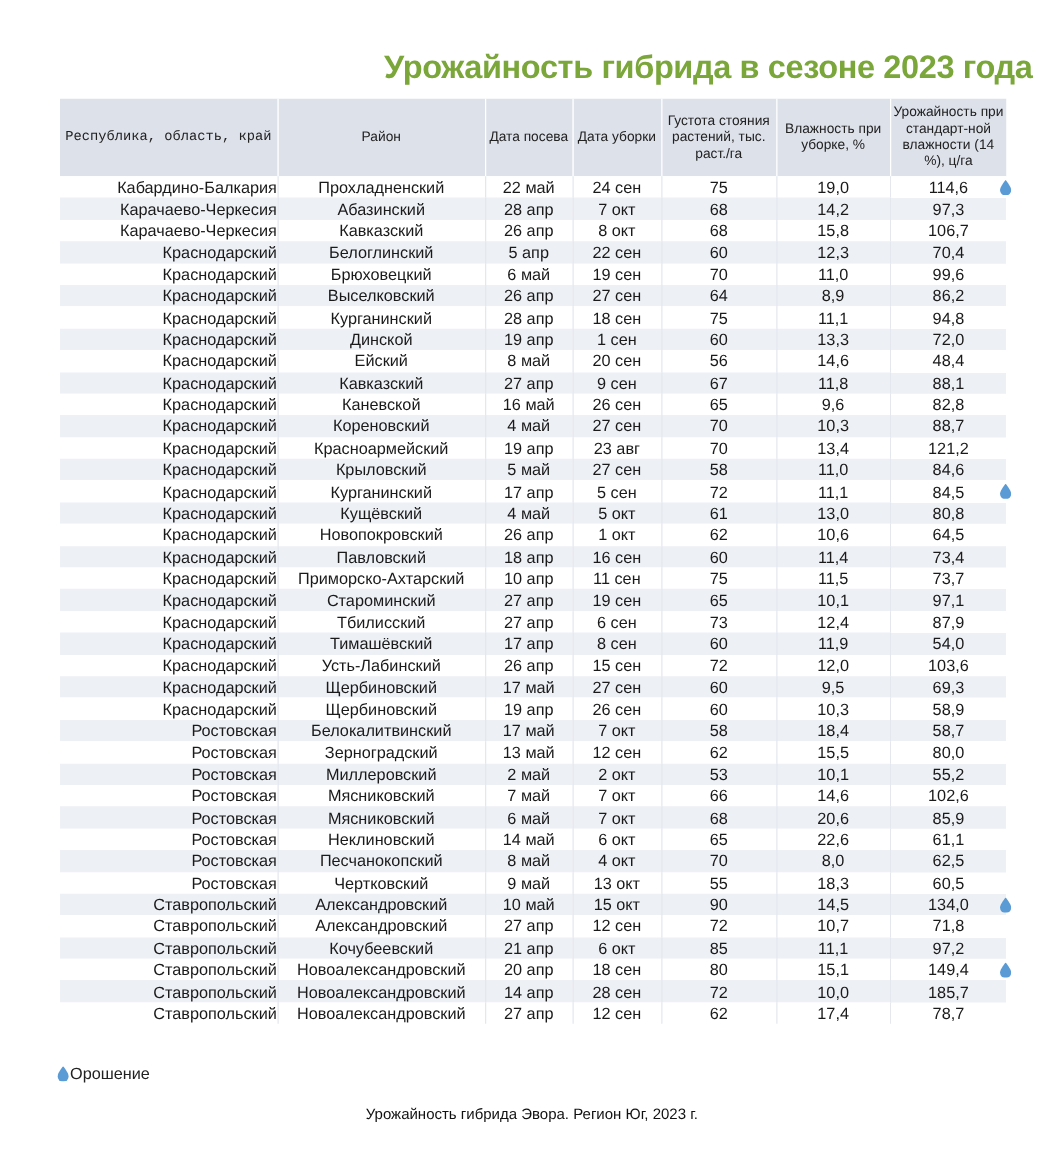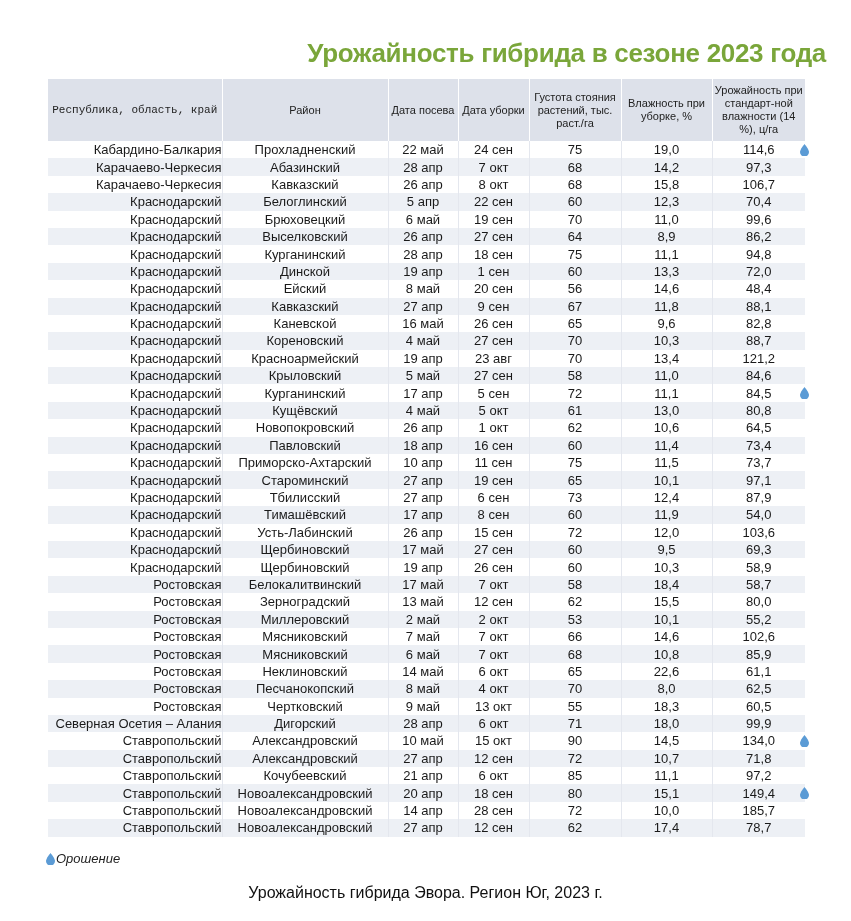--- a/index.html
+++ b/index.html
@@ -37,26 +37,26 @@
     .tbl tbody tr:nth-child(even) td { background: #edf0f5; }
     .tbl tbody tr:nth-child(odd) td { background: #ffffff; }
     .yield-cell { position: relative; }
     .drop {
       display: inline-block; width: 9px; height: 12px; position: absolute;
       right: -4px; top: 3px;
     }
     .drop svg { display: block; }
     .legend {
       position: absolute; left: 46px; top: 851px; font-size: 13px; color: #222;
-      display: flex; align-items: center; font-style: italic;
+      display: flex; align-items: center;
     }
     .legend .drop-static { width: 9px; height: 12px; margin-right: 1px; }
     .caption {
       position: absolute; left: 0; top: 884px; width: 851px; text-align: center;
-      font-size: 16px; color: #111;
+      font-size: 12px; color: #111;
     }
   </style>
 </head>
 <body>
 
 <div class="title">Урожайность гибрида в сезоне 2023 года</div>
 
 <table class="tbl">
   <colgroup>
     <col class="c1">
@@ -347,21 +347,21 @@
         <td>66</td>
         <td>14,6</td>
         <td class="yield-cell"><span>102,6</span></td>
       </tr>
       <tr>
         <td>Ростовская</td>
         <td>Мясниковский</td>
         <td>6 май</td>
         <td>7 окт</td>
         <td>68</td>
-        <td>10,8</td>
+        <td>20,6</td>
         <td class="yield-cell"><span>85,9</span></td>
       </tr>
       <tr>
         <td>Ростовская</td>
         <td>Неклиновский</td>
         <td>14 май</td>
         <td>6 окт</td>
         <td>65</td>
         <td>22,6</td>
         <td class="yield-cell"><span>61,1</span></td>
@@ -376,29 +376,20 @@
         <td class="yield-cell"><span>62,5</span></td>
       </tr>
       <tr>
         <td>Ростовская</td>
         <td>Чертковский</td>
         <td>9 май</td>
         <td>13 окт</td>
         <td>55</td>
         <td>18,3</td>
         <td class="yield-cell"><span>60,5</span></td>
-      </tr>
-      <tr>
-        <td>Северная Осетия – Алания</td>
-        <td>Дигорский</td>
-        <td>28 апр</td>
-        <td>6 окт</td>
-        <td>71</td>
-        <td>18,0</td>
-        <td class="yield-cell"><span>99,9</span></td>
       </tr>
       <tr>
         <td>Ставропольский</td>
         <td>Александровский</td>
         <td>10 май</td>
         <td>15 окт</td>
         <td>90</td>
         <td>14,5</td>
         <td class="yield-cell"><span>134,0</span><span class="drop">
             <svg width="9" height="12" viewBox="0 0 9 12">

